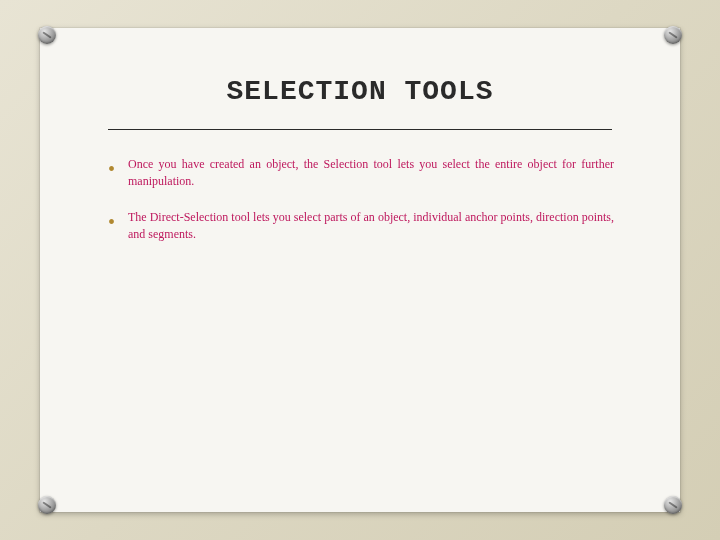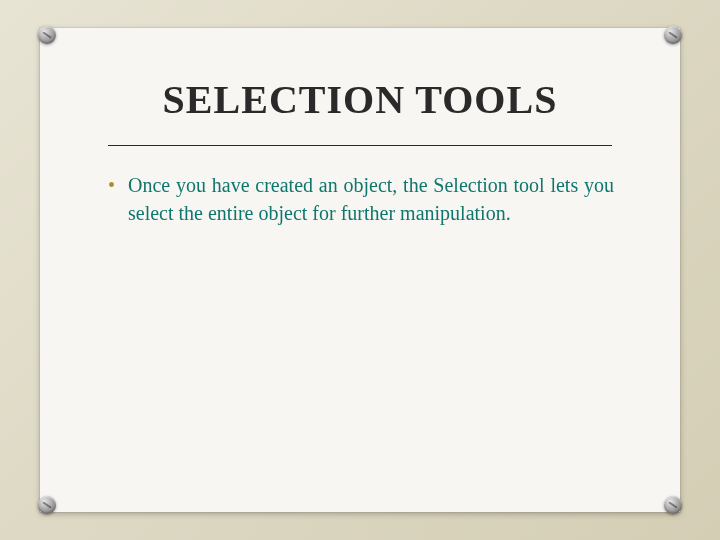--- a/index.html
+++ b/index.html
@@ -36,43 +36,43 @@
     width: 10px; height: 2px;
     background: rgba(0,0,0,0.4);
     transform: translate(-50%,-50%) rotate(35deg);
     border-radius: 1px;
   }
   .screw.tl { top: 26px; left: 38px; }
   .screw.tr { top: 26px; right: 38px; }
   .screw.bl { bottom: 26px; left: 38px; }
   .screw.br { bottom: 26px; right: 38px; }
   .title {
-    font-family: Liberation Serif, serif;
-    font-size: 40px;
+    font-family: Liberation Mono, monospace;
+    font-size: 28px;
     font-weight: 600;
     letter-spacing: 1px;
     color: #2a2a2a;
     text-align: center;
     margin-bottom: 22px;
   }
   .rule {
     border: none;
     border-top: 1.5px solid #2a2a2a;
     margin: 0 8px 26px 8px;
   }
   ul.bullets {
     list-style: none;
     padding: 0 6px;
   }
   ul.bullets li {
     position: relative;
     padding-left: 22px;
-    font-size: 20px;
+    font-size: 12px;
     line-height: 1.38;
-    color: #0f766e;
+    color: #be185d;
     margin-bottom: 20px;
     text-align: justify;
     margin-top: 17px;
   }
   ul.bullets li::before {
     content: "•";
     position: absolute;
     left: 2px;
     top: 0;
     color: #b08830;
@@ -80,19 +80,20 @@
   }
 </style>
 </head>
 <body>
 
 <div class="paper">
   <h1 class="title">SELECTION TOOLS</h1>
   <hr class="rule">
   <ul class="bullets">
     <li>Once you have created an object, the Selection tool lets you select the entire object for further manipulation.</li>
+    <li>The Direct-Selection tool lets you select parts of an object, individual anchor points, direction points, and segments.</li>
   </ul>
 </div>
 
 <div class="screw tl"></div>
 <div class="screw tr"></div>
 <div class="screw bl"></div>
 <div class="screw br"></div>
 
 </body></html>

